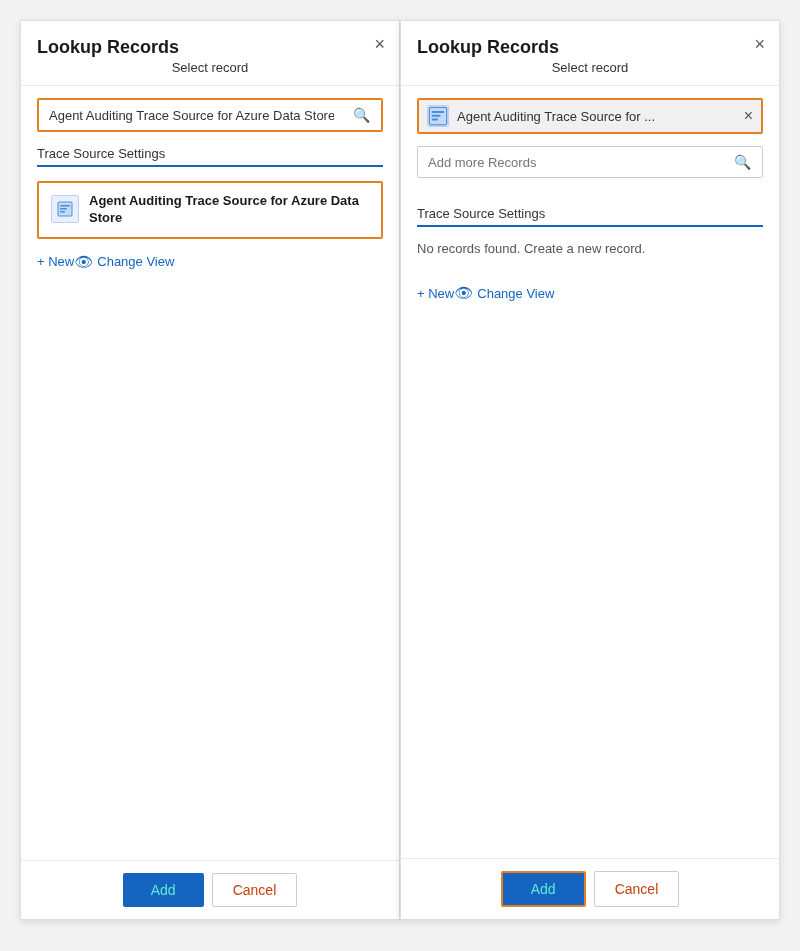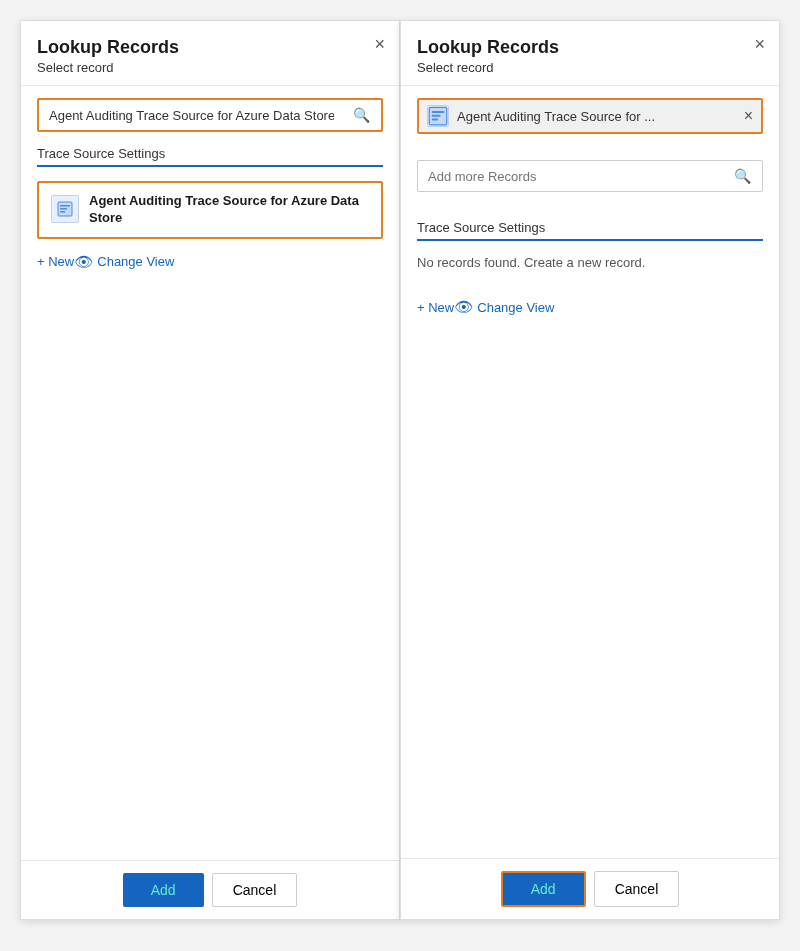--- a/index.html
+++ b/index.html
@@ -33,20 +33,21 @@
     }
     .panel-title {
       font-size: 18px;
       font-weight: 600;
       color: #1a1a1a;
     }
     .panel-subtitle {
       font-size: 13px;
       color: #333;
       margin-top: 2px;
+      text-align: center;
     }
     .close-btn {
       position: absolute;
       top: 14px;
       right: 14px;
       background: none;
       border: none;
       font-size: 18px;
       cursor: pointer;
       color: #555;
@@ -162,35 +163,35 @@
       font-size: 14px;
       cursor: pointer;
       border-radius: 2px;
       min-width: 80px;
     }
     .btn-add.highlighted {
       border: 2px solid #e67e22;
     }
     .btn-cancel {
       background: #fff;
-      color: #000000;
+      color: #c2410c;
       border: 1px solid #ccc;
       padding: 8px 20px;
       font-size: 14px;
       cursor: pointer;
       border-radius: 2px;
       min-width: 80px;
     }
     
     .selected-tag-container {
       border: 2px solid #e67e22;
       border-radius: 2px;
       display: flex;
       align-items: center;
-      margin-bottom: 26px;
+      margin-bottom: 12px;
       background: #f0f0f0;
       padding: 5px 8px;
     }
     .tag-icon {
       width: 22px;
       height: 22px;
       background: #e8f0fe;
       border: 1px solid #c0d0f0;
       border-radius: 2px;
       display: flex;

